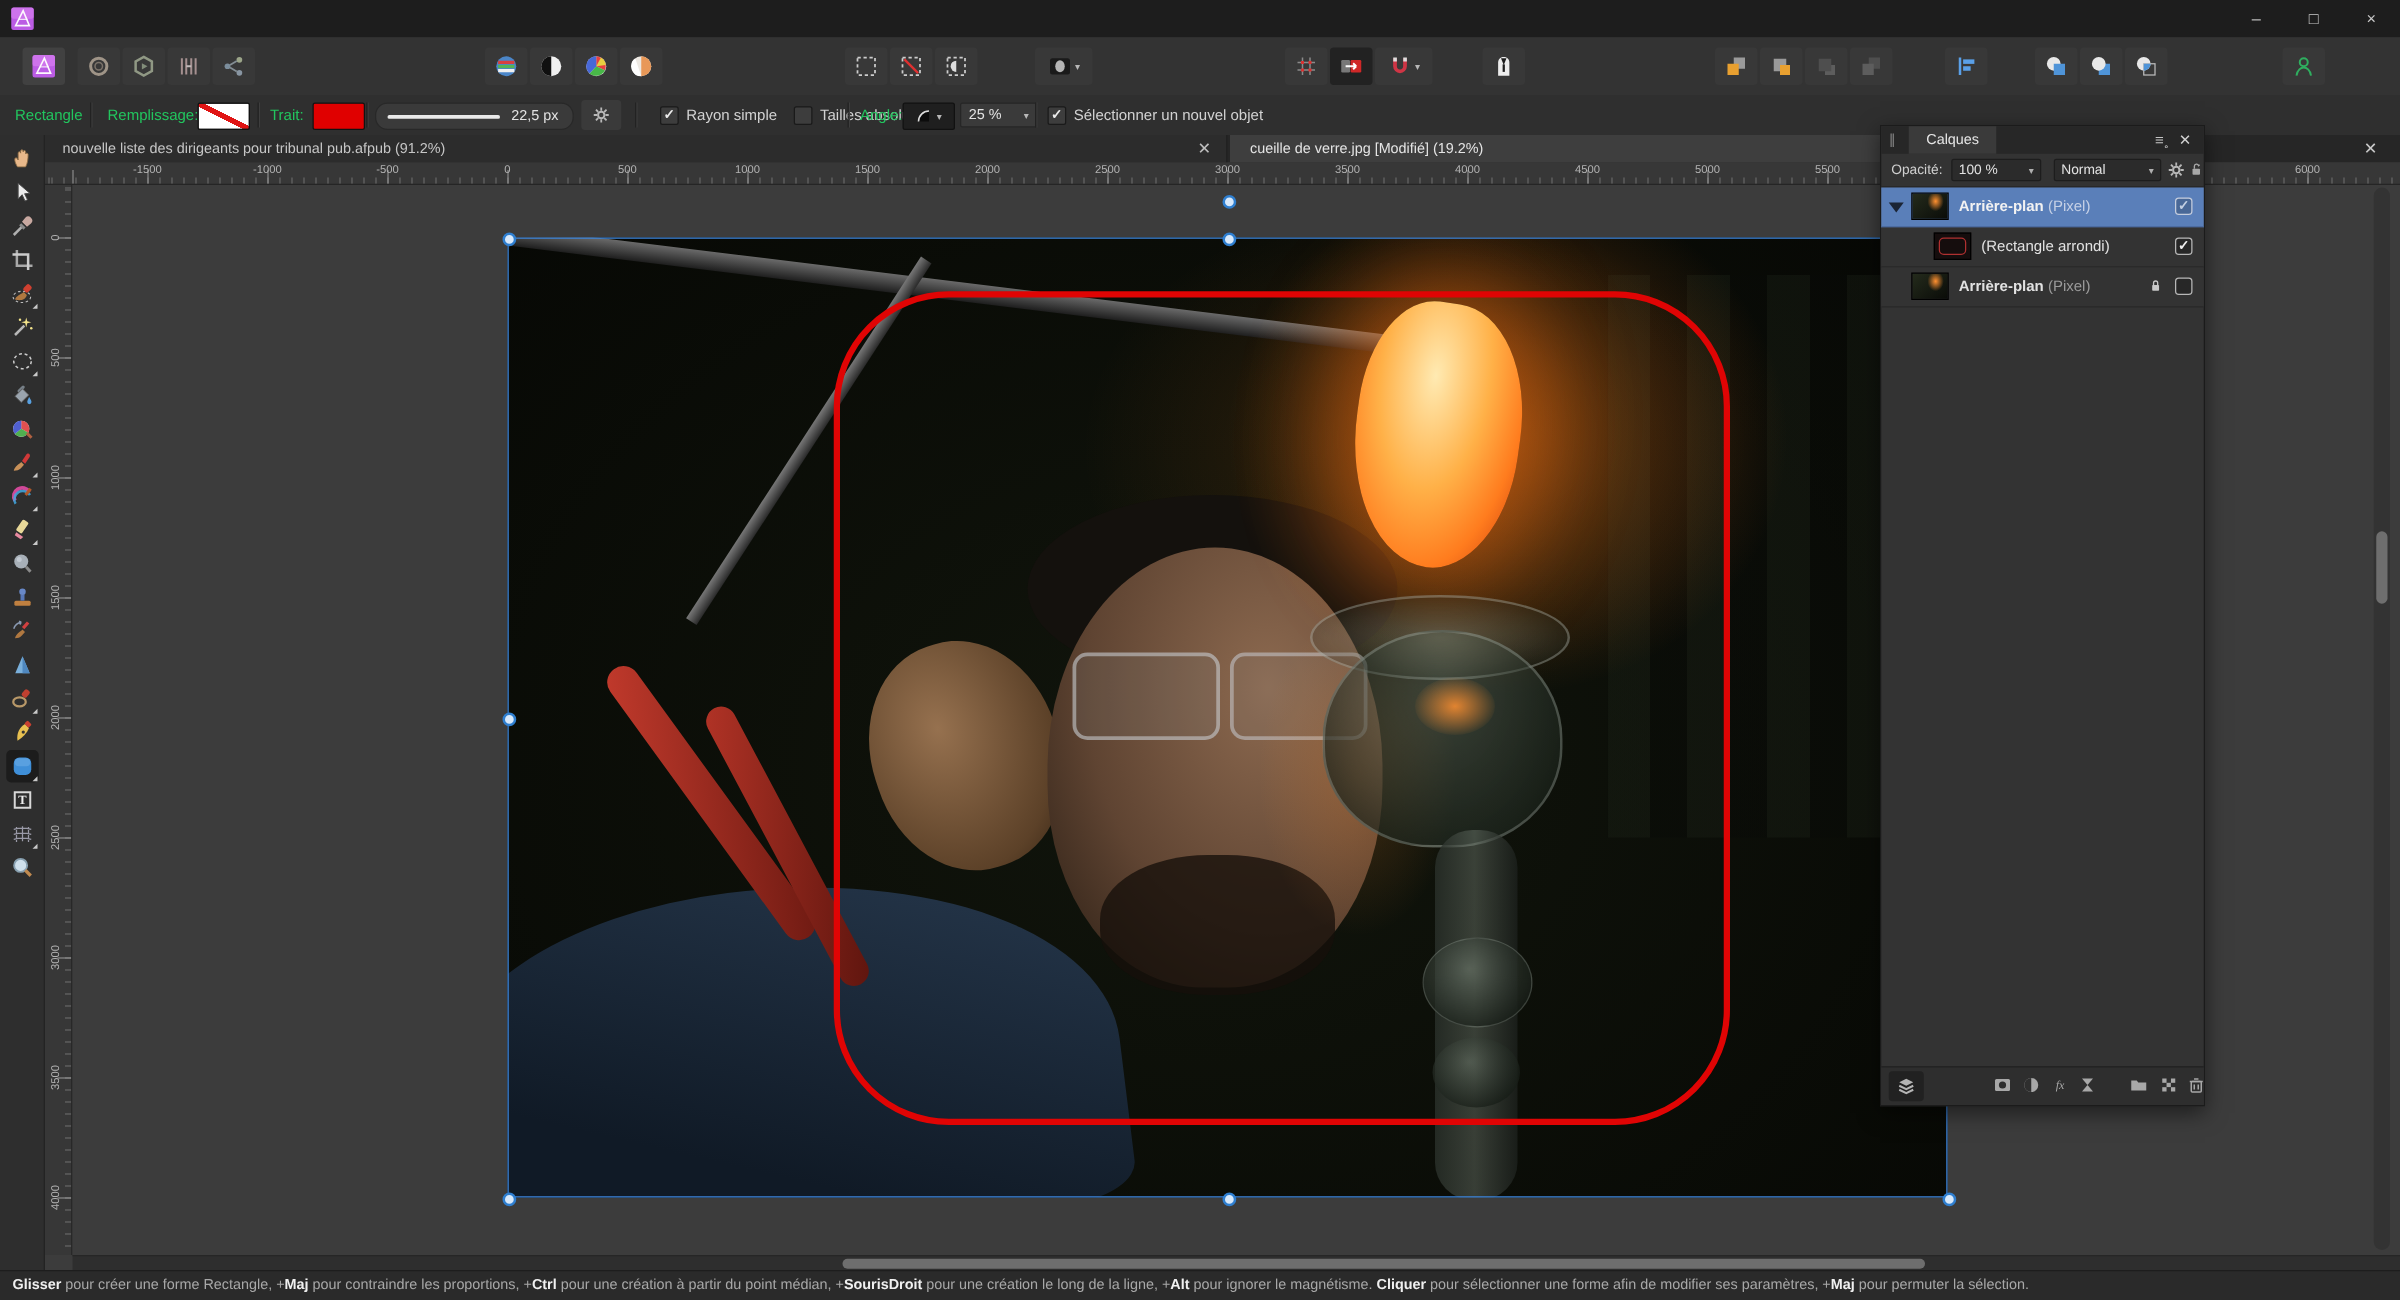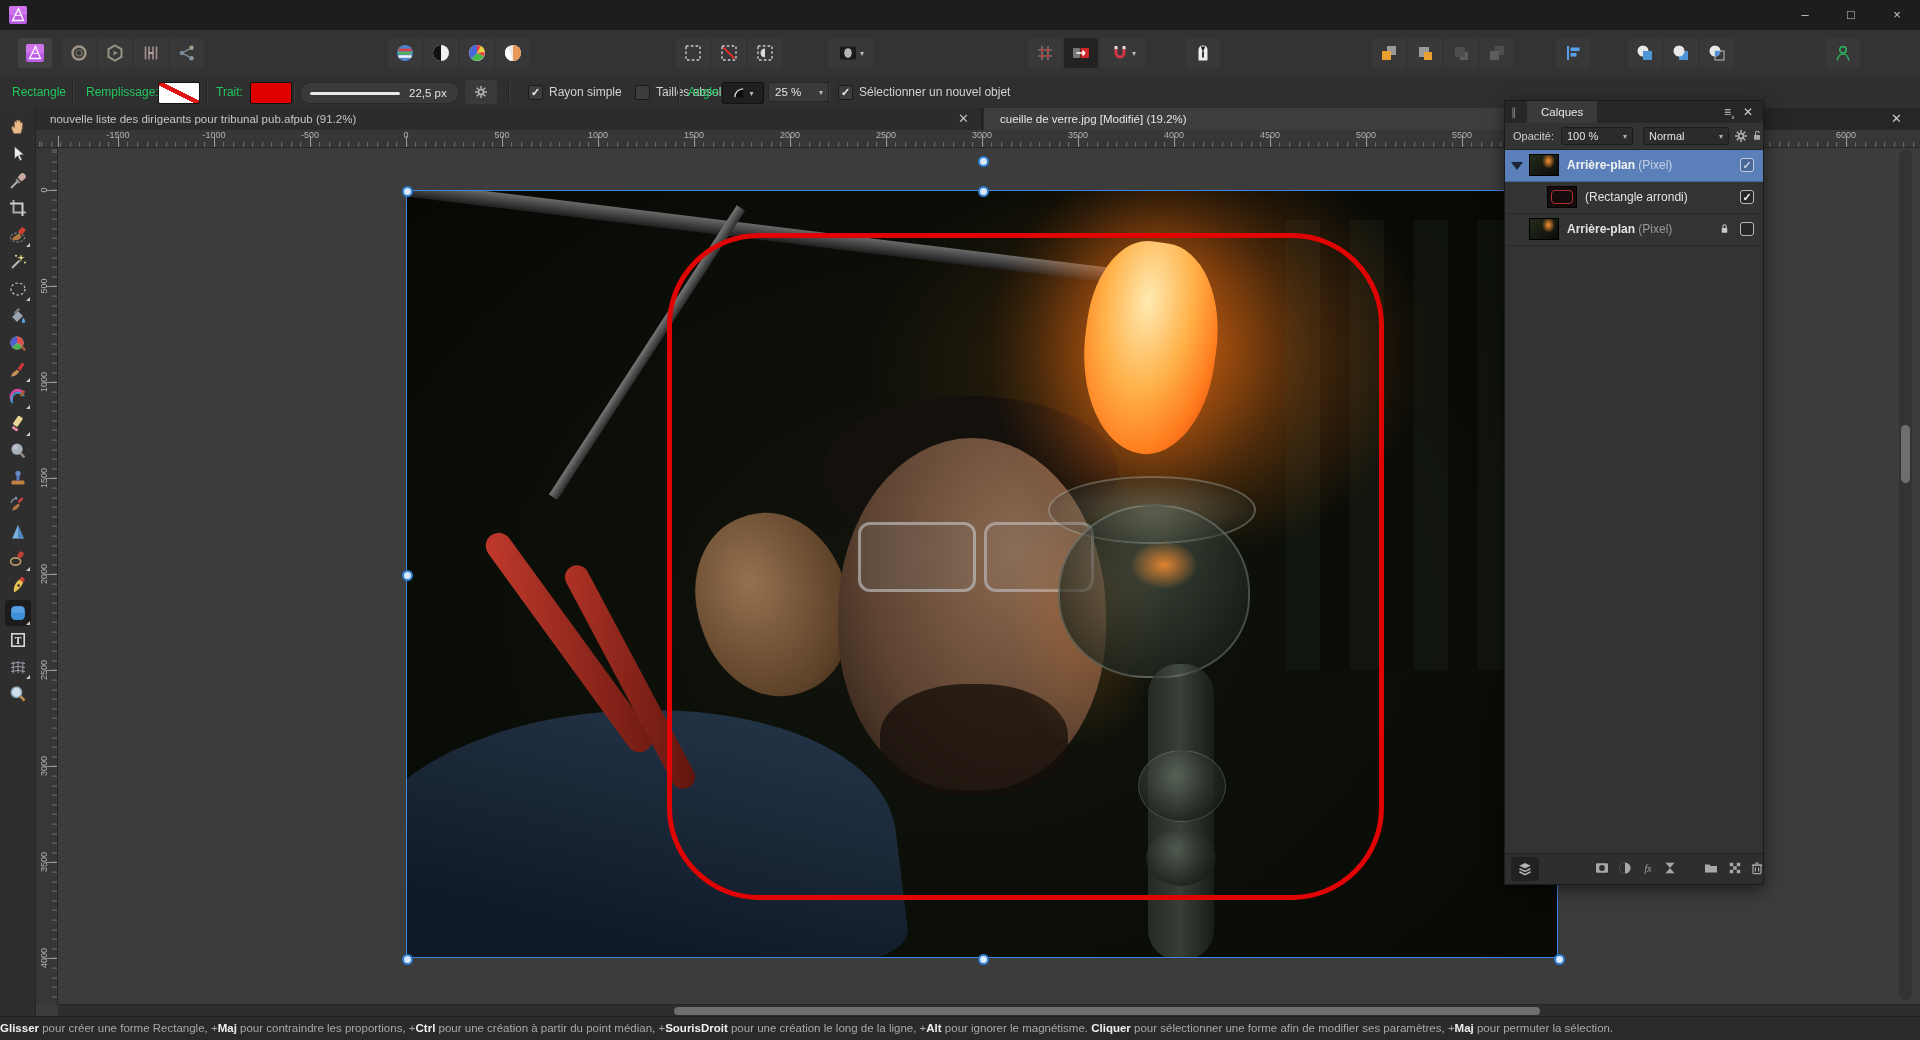--- a/index.html
+++ b/index.html
@@ -165,21 +165,21 @@
   .lcheckbox{position:absolute;right:9px;top:8px;width:14px;height:14px;border:1px solid #c6cede;border-radius:3px;font-size:11px;line-height:13px;text-align:center;color:#c2cfe2;background:rgba(0,0,0,.18);box-sizing:border-box;font-weight:bold;}
   .lrow:not(.sel) .lcheckbox{border-color:#b8b8b8;color:#efefef;background:rgba(0,0,0,.22);}
   .lcheckbox.empty{color:transparent;border-color:#8f8f8f;}
   .llock{position:absolute;right:33px;top:8px;}
   .lp-foot{position:absolute;left:0;bottom:0;width:100%;height:30px;background:#2e2e2e;border-top:1px solid #212121;}
   .fico{position:absolute;top:6px;text-decoration:underline;}
   .fchip{position:absolute;left:6px;top:3px;width:28px;height:24px;background:#212121;border-radius:3px;display:flex;align-items:center;justify-content:center;}
 
   
   .statusbar{position:absolute;left:0;top:1016px;width:1920px;height:24px;background:#2a2a2a;border-top:1px solid #1d1d1d;
-    font-size:11.5px;color:#a8a8a8;line-height:23px;box-sizing:border-box;white-space:nowrap;overflow:hidden;}
+    font-size:11.5px;color:#a8a8a8;line-height:23px;padding-left:10px;box-sizing:border-box;white-space:nowrap;overflow:hidden;}
   .statusbar b{color:#f0f0f0;}
 </style>
 </head>
 <body>
 
 <div class="app">
 
   <div class="titlebar">
     <span class="appicon">
         <svg width="20" height="20" viewBox="0 0 20 20">

